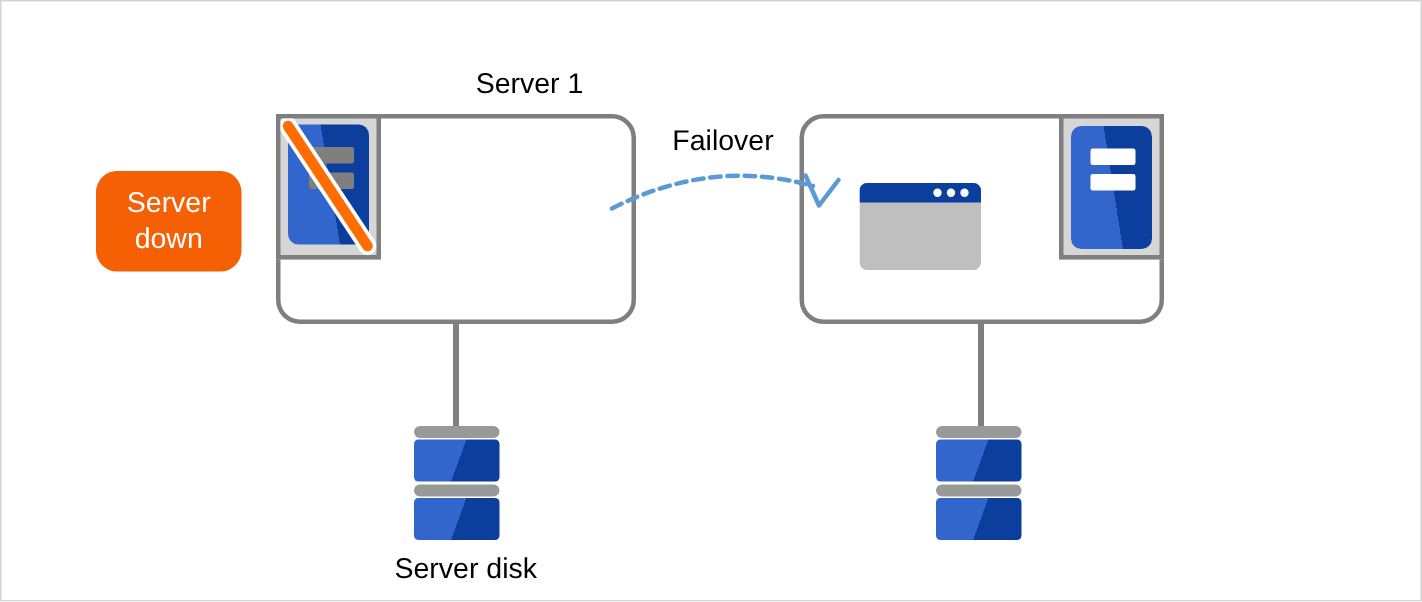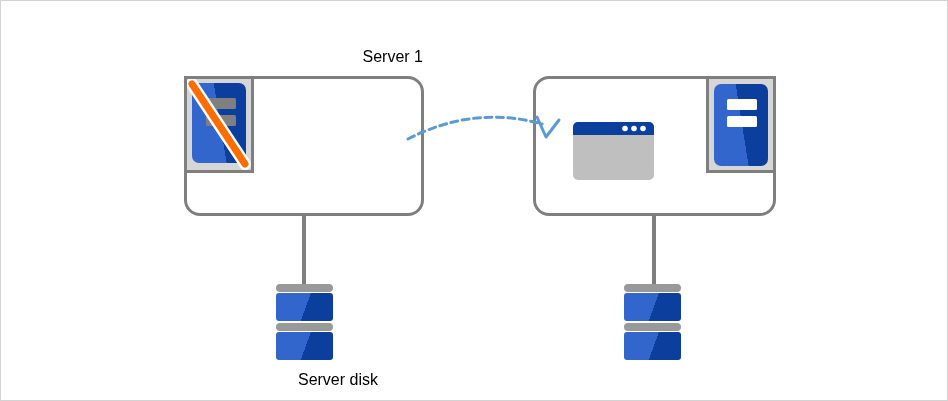--- a/index.html
+++ b/index.html
@@ -9,23 +9,23 @@
     box-sizing:border-box;
     border:1px solid #D3D3D3;
     background:#FFFFFF;
     font-family:"Liberation Sans", sans-serif;
     color:#000;
     overflow:hidden;
   }
   .abs { position:absolute; }
 
   .label {
-    font-size:16px;
+    font-size:19px;
     line-height:20px;
-    text-align:right;
+    text-align:center;
     white-space:nowrap;
   }
 
   
   .badge {
     left:63px; top:113px; width:97px; height:67px;
     background:#F56005;
     border-radius:14px;
     color:#FFFFFF;
     font-size:19px; line-height:24px;
@@ -85,39 +85,41 @@
   .disklabel{ left:242px; top:369px; width:135px; }
 
   .arrow-svg { left:395px; top:98px; z-index:1; }
   .app-icon  { left:572px; top:121px; z-index:2; }
 </style>
 </head>
 <body>
 
 <div id="canvas">
 
+  <div class="abs badge">Server down</div>
 
   <div class="abs label title1">Server 1</div>
   <div class="abs server-box box1"></div>
   <div class="abs icon-frame frame1">
     <svg width="64" height="91" viewBox="0 0 64 91">
       <defs>
         <linearGradient id="srvblue" x1="0" y1="0.62" x2="1" y2="0.38">
           <stop offset="0.52" stop-color="#3366CC"></stop>
           <stop offset="0.52" stop-color="#0C3E9E"></stop>
         </linearGradient>
       </defs>
       <rect x="5" y="4" width="54" height="80" rx="7" fill="url(#srvblue)"></rect>
       <rect x="19" y="19" width="30" height="11" rx="1.5" fill="#7F7F7F"></rect>
       <rect x="19" y="36" width="30" height="11" rx="1.5" fill="#7F7F7F"></rect>
       <line x1="5" y1="5" x2="58" y2="85" stroke="#FFFFFF" stroke-width="12" stroke-linecap="round"></line>
       <line x1="5" y1="5" x2="58" y2="85" stroke="#FF6D00" stroke-width="7" stroke-linecap="round"></line>
     </svg>
   </div>
 
+  <div class="abs label failover">Failover</div>
   <svg class="abs arrow-svg" width="180" height="50" viewBox="0 0 180 50">
     <path d="M 12 40 Q 78 6 146 25" fill="none" stroke="#5B9BD5" stroke-width="3" stroke-dasharray="7 4.5" stroke-linecap="round"></path>
     <path d="M 141 18 L 150 38 L 163 21" fill="none" stroke="#5B9BD5" stroke-width="3" stroke-linecap="round" stroke-linejoin="round"></path>
   </svg>
 
   <div class="abs server-box box2"></div>
   <svg class="abs app-icon" width="81" height="58" viewBox="0 0 81 58">
     <rect x="0" y="0" width="81" height="58" rx="5" fill="#BFBFBF"></rect>
     <path d="M5 0 h71 a5 5 0 0 1 5 5 v8 h-81 v-8 a5 5 0 0 1 5 -5 z" fill="#0B3F9E"></path>
     <circle cx="52" cy="6.5" r="2.8" fill="#FFFFFF"></circle>

